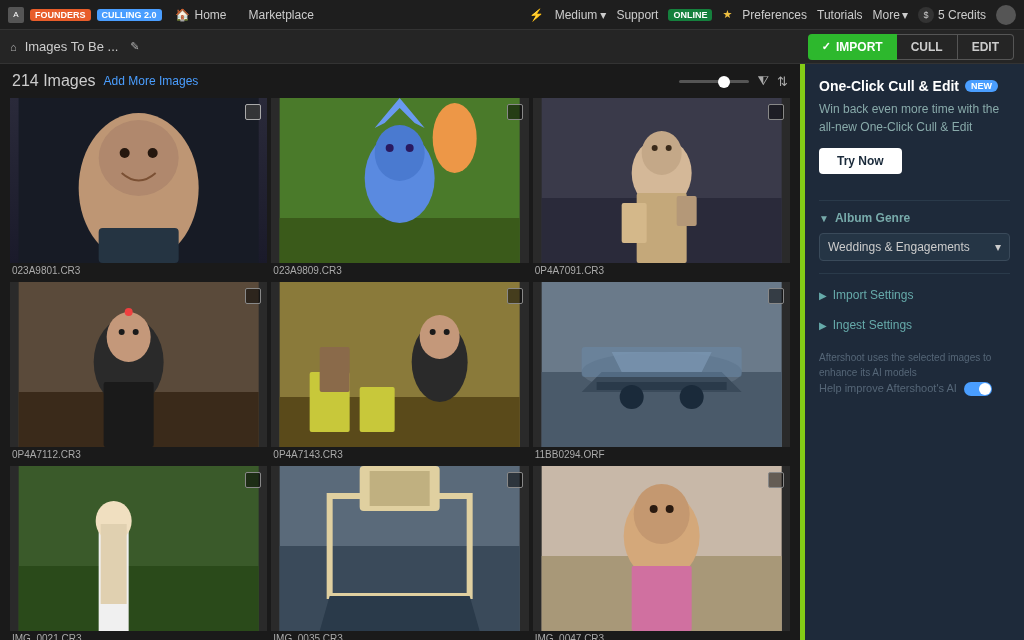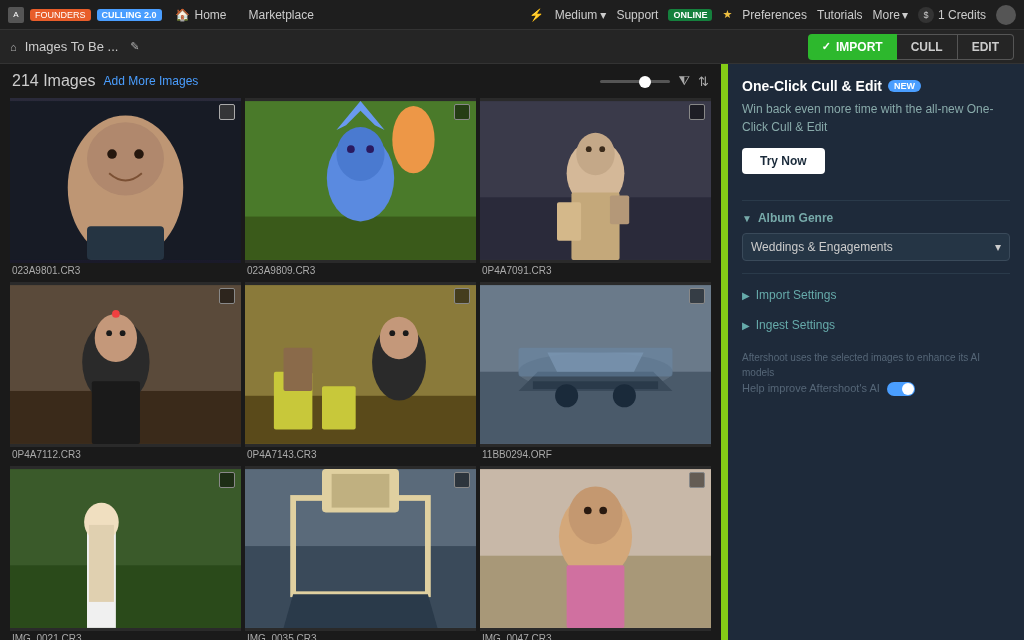--- a/index.html
+++ b/index.html
@@ -4,21 +4,21 @@
   <style>
     * { box-sizing: border-box; margin: 0; padding: 0; }
     body { font-family: -apple-system, BlinkMacSystemFont, 'Segoe UI', sans-serif; background: #1a1a1a; color: #fff; width: 1024px; height: 640px; overflow: hidden; }
 
     
     .top-nav {
       display: flex; align-items: center; background: #1e1e1e; height: 30px;
       border-bottom: 1px solid #333; padding: 0 8px; gap: 6px;
     }
     .nav-logo { width: 16px; height: 16px; background: #555; border-radius: 2px; display: flex; align-items: center; justify-content: center; font-size: 8px; color: #fff; }
-    .nav-badge-founders { background: #e85d2a; color: #fff; font-size: 9px; font-weight: normal; padding: 1px 5px; border-radius: 3px; text-align: center; }
+    .nav-badge-founders { background: #e85d2a; color: #fff; font-size: 9px; font-weight: bold; padding: 1px 5px; border-radius: 3px; text-align: center; }
     .nav-badge-culling { background: #4a9eff; color: #fff; font-size: 9px; font-weight: bold; padding: 1px 5px; border-radius: 3px; }
     .nav-home { display: flex; align-items: center; gap: 4px; color: #ccc; font-size: 12px; padding: 0 8px; cursor: pointer; }
     .nav-marketplace { color: #ccc; font-size: 12px; padding: 0 8px; cursor: pointer; }
     .nav-right { margin-left: auto; display: flex; align-items: center; gap: 10px; }
     .nav-bolt { color: #f0c040; font-size: 12px; }
     .nav-medium { color: #ccc; font-size: 12px; cursor: pointer; display: flex; align-items: center; gap: 3px; }
     .nav-support { color: #ccc; font-size: 12px; cursor: pointer; }
     .nav-online { background: #15803d; color: #fff; font-size: 9px; font-weight: bold; padding: 1px 5px; border-radius: 3px; }
     .nav-preferences { color: #ccc; font-size: 12px; cursor: pointer; }
     .nav-tutorials { color: #ccc; font-size: 12px; cursor: pointer; }
@@ -72,21 +72,21 @@
     .photo-filename {
       color: #aaa; font-size: 10px; padding: 2px 2px; background: #1a1a1a;
     }
     .photo-checkbox {
       position: absolute; top: 6px; right: 6px; width: 16px; height: 16px;
       background: rgba(0,0,0,0.5); border: 1px solid #888; border-radius: 2px; cursor: pointer;
     }
 
     
     .right-sidebar {
-      width: 303px; background: #1e2a3a; border-left: 7px solid #84cc16; overflow-y: auto;
+      width: 224px; background: #1e2a3a; border-left: 5px solid #84cc16; overflow-y: auto;
       padding: 14px;
     }
     .sidebar-header { display: flex; align-items: center; gap: 6px; margin-bottom: 6px; }
     .sidebar-title { color: #fff; font-size: 14px; font-weight: 600; }
     .new-badge { background: #4a9eff; color: #fff; font-size: 9px; font-weight: bold; padding: 1px 6px; border-radius: 10px; }
     .sidebar-desc { color: #8aa; font-size: 12px; line-height: 1.5; margin-bottom: 12px; }
     .try-now-btn { background: #fff; color: #1a2a3a; font-size: 12px; font-weight: 600; padding: 6px 18px; border: none; border-radius: 4px; cursor: pointer; display: inline-block; margin-bottom: 16px; }
     .sidebar-divider { border: none; border-top: 1px solid #2a3a4a; margin: 10px 0; }
     .album-genre-section { margin-bottom: 12px; }
     .section-header { display: flex; align-items: center; gap: 6px; color: #7aa; font-size: 12px; font-weight: 600; cursor: pointer; margin-bottom: 8px; }
@@ -132,21 +132,21 @@
     <span class="nav-online">ONLINE</span>
     <span style="color:#f0c040; font-size:11px;">★</span>
     <span class="nav-preferences">Preferences</span>
     <span class="nav-tutorials">Tutorials</span>
     <div class="nav-more">
       <span>More</span>
       <span>▾</span>
     </div>
     <div class="nav-credits">
       <span class="credits-circle">$</span>
-      <span>1 Credits</span>
+      <span>5 Credits</span>
     </div>
     <div class="nav-avatar"></div>
   </div>
 </nav>
 
 <div class="second-nav">
   <span class="breadcrumb-icon">⌂</span>
   <span class="album-title">Images To Be ...</span>
   <span class="edit-pencil">✎</span>
   <div class="action-buttons" style="margin-left:auto;">

